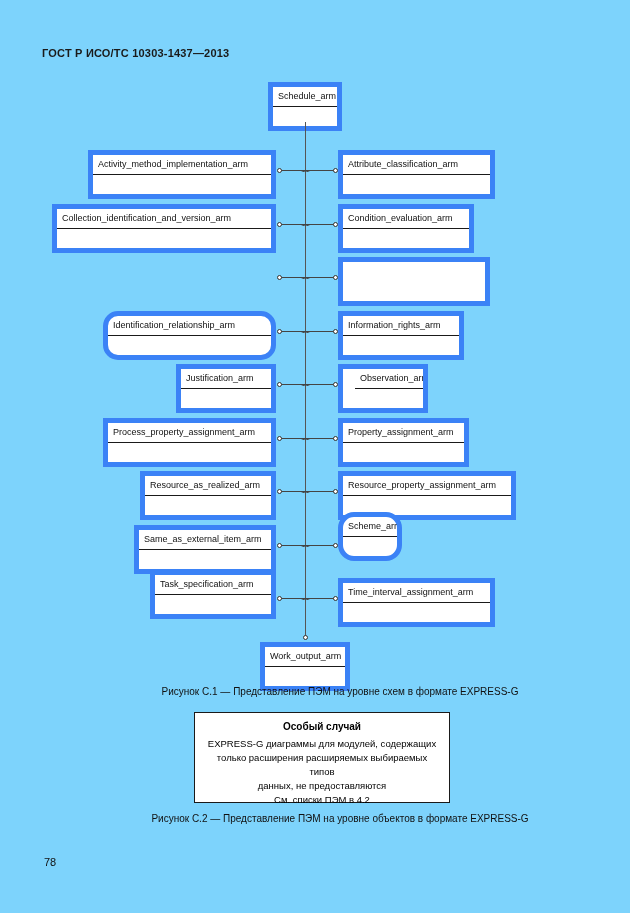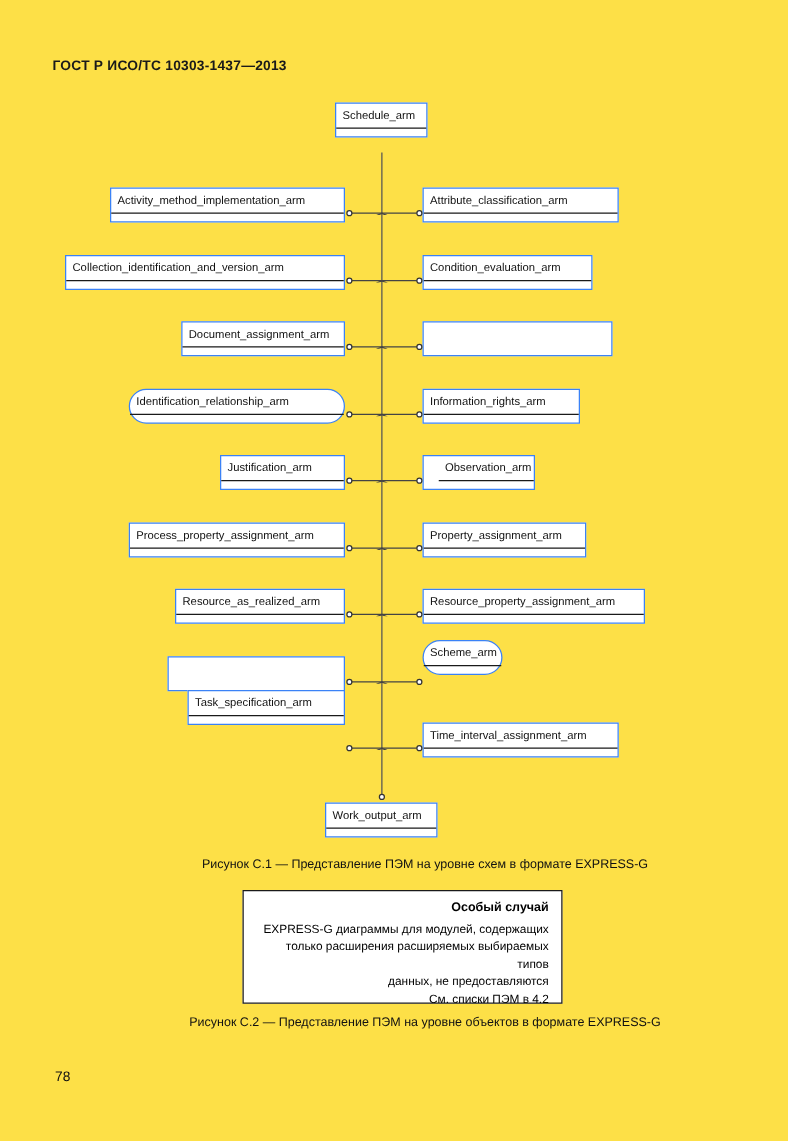--- a/index.html
+++ b/index.html
@@ -8,21 +8,21 @@
     background: #ffffff;
   }
   body {
     font-family: "Liberation Sans", sans-serif;
     color: #000000;
   }
   #page {
     position: relative;
     width: 630px;
     height: 913px;
-    background: #fde047;
+    background: #7dd3fc;
     overflow: hidden;
   }
   .doc-header {
     position: absolute;
     left: 42px;
     top: 47px;
     font-size: 11px;
     font-weight: bold;
     letter-spacing: 0.2px;
     color: #1a1a1a;
@@ -38,23 +38,23 @@
   }
   .trunk {
     position: absolute;
     left: 305px;
     width: 1px;
     background: #555;
   }
   .node {
     position: absolute;
     box-sizing: border-box;
-    border: 1px solid #3b82f6;
-    background: #ffffff;
-    height: 28px;
+    border: 5px solid #3b82f6;
+    background: #ffffff;
+    height: 49px;
   }
   .node .title {
     box-sizing: border-box;
     height: 20px;
     line-height: 19px;
     padding: 0 5px;
     font-size: 9px;
     color: #111;
     white-space: nowrap;
     border-bottom: 1px solid #1a1a1a;
@@ -107,21 +107,21 @@
   #special-box {
     position: absolute;
     left: 194px;
     top: 712px;
     width: 256px;
     height: 91px;
     box-sizing: border-box;
     border: 1px solid #1a1a1a;
     background: #ffffff;
     padding: 8px 10px 0 10px;
-    text-align: right;
+    text-align: center;
   }
   #special-box .sc-title {
     font-size: 10px;
     font-weight: bold;
     margin-bottom: 5px;
   }
   #special-box .sc-line {
     font-size: 9.5px;
     line-height: 14px;
   }
@@ -165,24 +165,20 @@
       </div>
       <div class="node" style="left: 52px; top: 204px; width: 224px;">
         <div class="title">Collection_identification_and_version_arm</div>
         <div class="body"></div>
       </div>
       <div class="connector" style="left: 280px; top: 224px; width: 25px;"></div>
       <div class="connector" style="left: 305px; top: 224px; width: 29px;"></div>
       <div class="dot" style="left: 276.5px; top: 221.5px;"></div>
       <div class="dot" style="left: 332.5px; top: 221.5px;"></div>
       <div class="tee" style="left: 300.5px; top: 221px;"></div>
-      <div class="node" style="left: 145px; top: 257px; width: 131px;">
-        <div class="title">Document_assignment_arm</div>
-        <div class="body"></div>
-      </div>
       <div class="node" style="left: 338px; top: 257px; width: 152px;">
         <div class="body"></div>
       </div>
       <div class="connector" style="left: 280px; top: 277px; width: 25px;"></div>
       <div class="connector" style="left: 305px; top: 277px; width: 29px;"></div>
       <div class="dot" style="left: 276.5px; top: 274.5px;"></div>
       <div class="dot" style="left: 332.5px; top: 274.5px;"></div>
       <div class="tee" style="left: 300.5px; top: 274px;"></div>
       <div class="node" style="left: 103px; top: 311px; width: 173px; border-radius: 15px;">
         <div class="title">Identification_relationship_arm</div>
@@ -230,32 +226,33 @@
       <div class="node" style="left: 338px; top: 471px; width: 178px;">
         <div class="title">Resource_property_assignment_arm</div>
         <div class="body"></div>
       </div>
       <div class="connector" style="left: 280px; top: 491px; width: 25px;"></div>
       <div class="connector" style="left: 305px; top: 491px; width: 29px;"></div>
       <div class="dot" style="left: 276.5px; top: 488.5px;"></div>
       <div class="dot" style="left: 332.5px; top: 488.5px;"></div>
       <div class="tee" style="left: 300.5px; top: 488px;"></div>
       <div class="node" style="left: 134px; top: 525px; width: 142px;">
+        <div class="title">Same_as_external_item_arm</div>
         <div class="body"></div>
       </div>
       <div class="node" style="left: 338px; top: 512px; width: 64px; border-radius: 16px;">
         <div class="title">Scheme_arm</div>
         <div class="body"></div>
       </div>
       <div class="connector" style="left: 280px; top: 545px; width: 25px;"></div>
       <div class="connector" style="left: 305px; top: 545px; width: 29px;"></div>
       <div class="dot" style="left: 276.5px; top: 542.5px;"></div>
       <div class="dot" style="left: 332.5px; top: 542.5px;"></div>
       <div class="tee" style="left: 300.5px; top: 542px;"></div>
-      <div class="node" style="left: 150px; top: 552px; width: 126px;">
+      <div class="node" style="left: 150px; top: 570px; width: 126px;">
         <div class="title">Task_specification_arm</div>
         <div class="body"></div>
       </div>
       <div class="node" style="left: 338px; top: 578px; width: 157px;">
         <div class="title">Time_interval_assignment_arm</div>
         <div class="body"></div>
       </div>
       <div class="connector" style="left: 280px; top: 598px; width: 25px;"></div>
       <div class="connector" style="left: 305px; top: 598px; width: 29px;"></div>
       <div class="dot" style="left: 276.5px; top: 595.5px;"></div>

